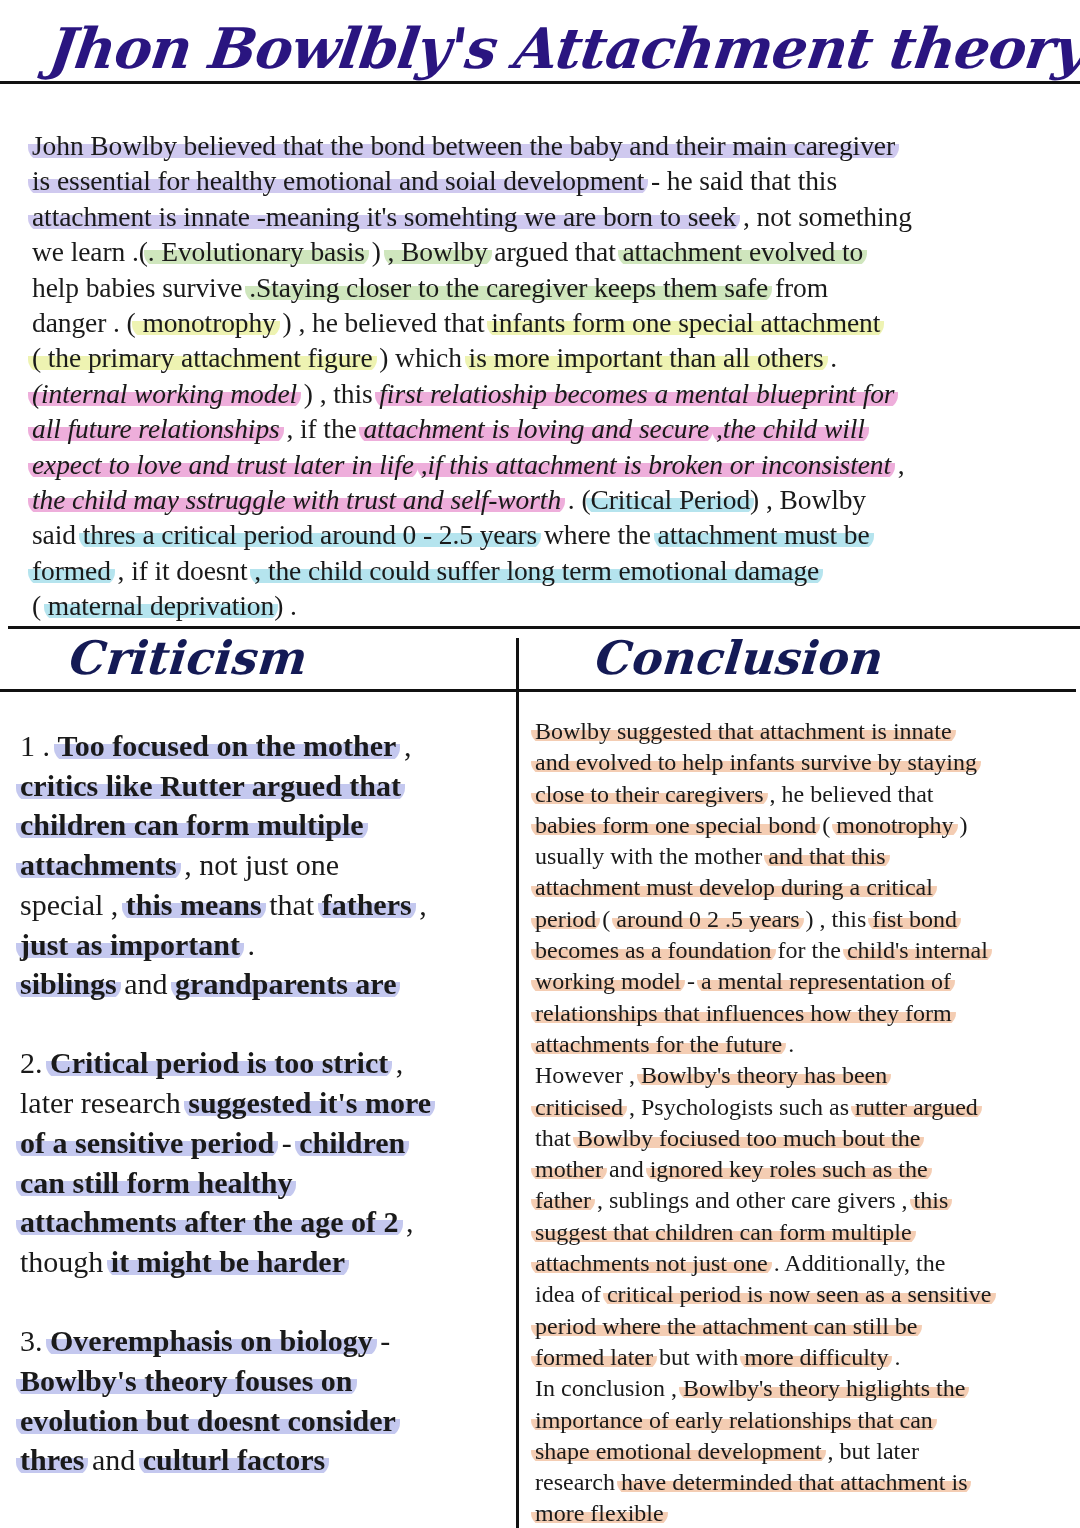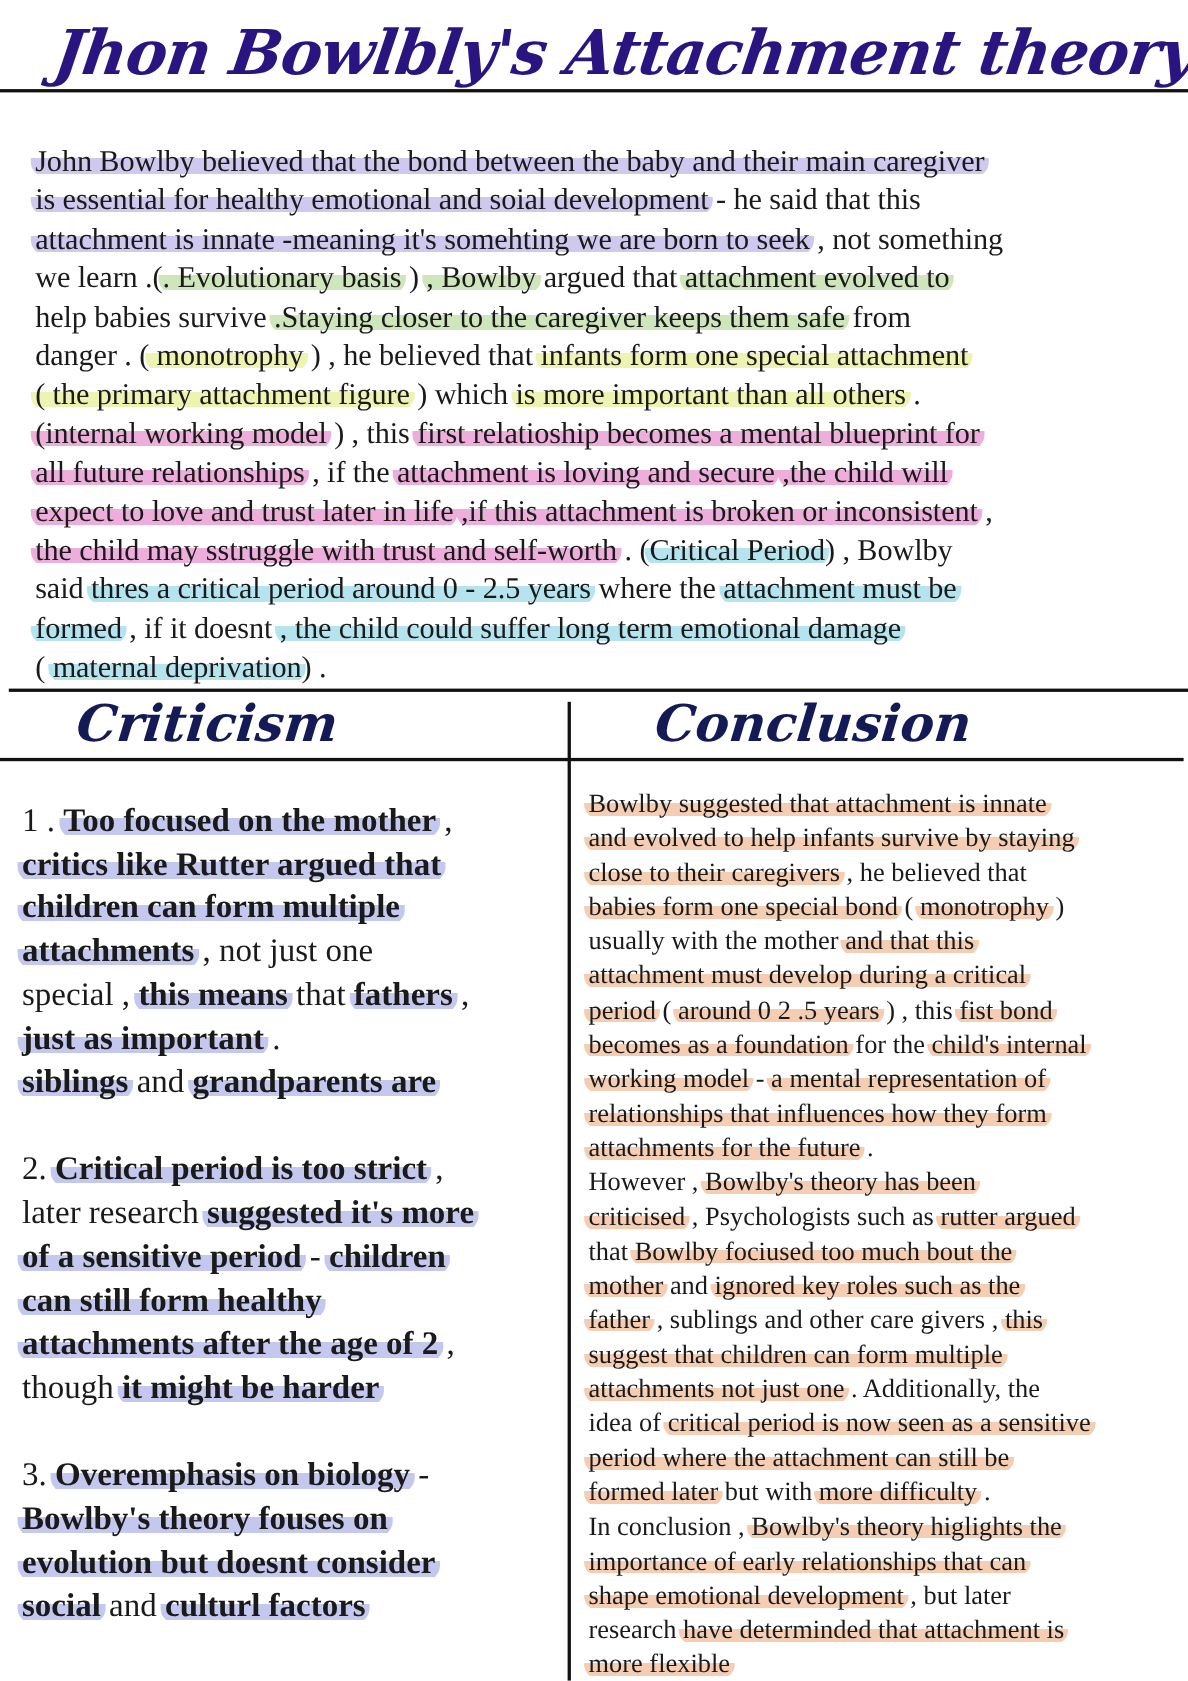--- a/index.html
+++ b/index.html
@@ -17,21 +17,21 @@
   .intro {
     position: absolute; left: 16px; top: 128px; width: 1050px;
     font-size: 27.5px; line-height: 35.4px; letter-spacing: -0.1px; margin-left: 16px;
   }
   .line { white-space: nowrap; display: block; }
   .hl { border-radius: 14px; padding: 0 4px; margin: 0 -4px;
         -webkit-box-decoration-break: clone; box-decoration-break: clone; }
   .hl-purple { background: linear-gradient(transparent 45%, #cfc9ef 45%, #cfc9ef 90%, transparent 90%); }
   .hl-green  { background: linear-gradient(transparent 45%, #cfe6bd 45%, #cfe6bd 90%, transparent 90%); }
   .hl-yellow { background: linear-gradient(transparent 45%, #eef3b2 45%, #eef3b2 90%, transparent 90%); }
-  .hl-pink   { background: linear-gradient(transparent 45%, #eeaedb 45%, #eeaedb 90%, transparent 90%); }
+  .hl-pink   { background: linear-gradient(transparent 45%, #eeaedb 45%, #eeaedb 90%, transparent 90%); font-style: italic; }
   .hl-cyan   { background: linear-gradient(transparent 45%, #b5e4ee 45%, #b5e4ee 90%, transparent 90%); }
   .hl-blue   { background: linear-gradient(transparent 45%, #c4c8ef 45%, #c4c8ef 90%, transparent 90%); font-weight: bold; }
   .hl-orange { background: linear-gradient(transparent 45%, #f4cdb3 45%, #f4cdb3 90%, transparent 90%); }
 
   .section-heading {
     position: absolute; top: 622px; line-height: 72px;
     font-family: "DejaVu Serif", serif; font-style: italic; font-weight: bold;
     font-size: 46px; color: #141a55; transform: skewX(-6deg); white-space: nowrap;
   }
   .crit {
@@ -88,21 +88,21 @@
       <span class="line"><span>later research </span><span class="hl hl-blue">suggested it's more</span></span>
       <span class="line"><span class="hl hl-blue">of a sensitive period</span><span> - </span><span class="hl hl-blue">children</span></span>
       <span class="line"><span class="hl hl-blue">can still form healthy</span></span>
       <span class="line"><span class="hl hl-blue">attachments after the age of 2</span><span> ,</span></span>
       <span class="line"><span>though </span><span class="hl hl-blue">it might be harder</span></span>
     </div>
     <div class="item">
       <span class="line"><span>3. </span><span class="hl hl-blue">Overemphasis on biology</span><span> -</span></span>
       <span class="line"><span class="hl hl-blue">Bowlby's theory fouses on</span></span>
       <span class="line"><span class="hl hl-blue">evolution but doesnt consider</span></span>
-      <span class="line"><span class="hl hl-blue">social</span><span> and </span><span class="hl hl-blue">culturl factors</span></span>
+      <span class="line"><span class="hl hl-blue">thres</span><span> and </span><span class="hl hl-blue">culturl factors</span></span>
     </div>
   </div>
 
 <div class="concl">
     <span class="line"><span class="hl hl-orange">Bowlby suggested that attachment is innate</span></span>
     <span class="line"><span class="hl hl-orange">and evolved to help infants survive by staying</span></span>
     <span class="line"><span class="hl hl-orange">close to their caregivers</span><span> , he believed that</span></span>
     <span class="line"><span class="hl hl-orange">babies form one special bond</span><span> ( </span><span class="hl hl-orange">monotrophy</span><span> )</span></span>
     <span class="line"><span>usually with the mother </span><span class="hl hl-orange">and that this</span></span>
     <span class="line"><span class="hl hl-orange">attachment must develop during a critical</span></span>

